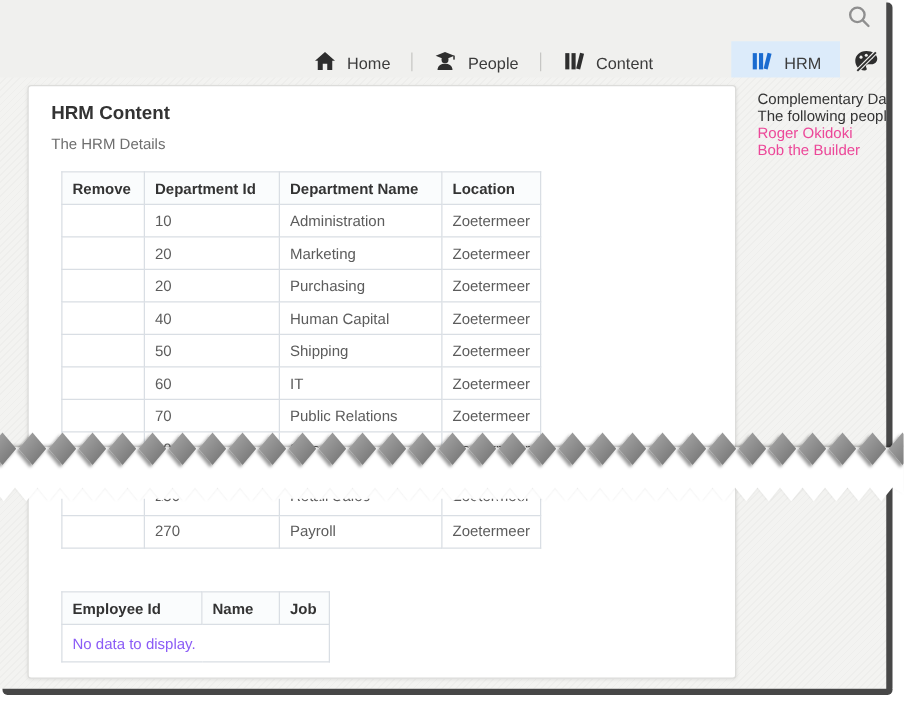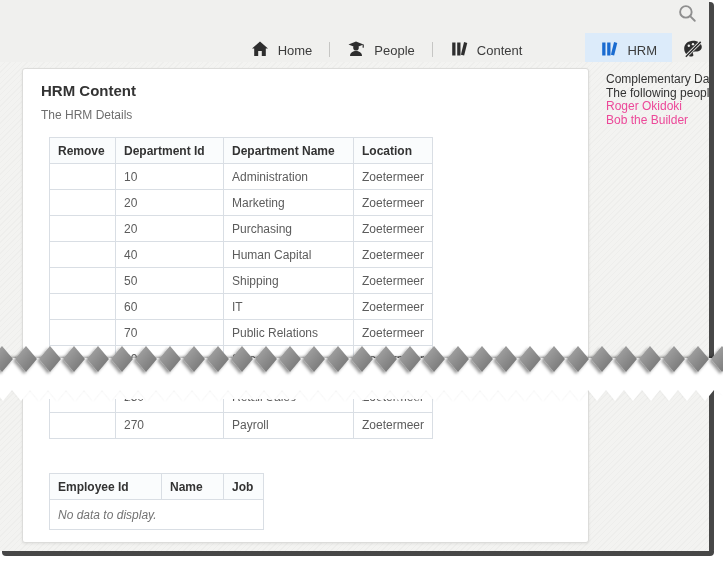--- a/index.html
+++ b/index.html
@@ -44,21 +44,21 @@
   table { border-collapse:collapse; table-layout:fixed; }
   .dtable-top { margin:15px 0 0 26px; }
   th, td { border:1px solid #d9dee4; font-size:12px; overflow:hidden; white-space:nowrap; }
   th { background:#fafcfd; font-weight:bold; text-align:left; color:#333; height:26px; padding:0 8px; box-sizing:border-box; }
   td { color:#5c5c5c; height:26px; padding:0 8px; box-sizing:border-box; vertical-align:middle; }
   .dept-bottom { position:absolute; left:26px; top:330px; }
   .clip-cell { height:13px; position:relative; overflow:hidden; padding:0; }
   .clip-cell span { position:absolute; top:-9px; left:8px; font-size:12px; color:#5c5c5c; white-space:nowrap; }
   tr.partial td { border-top:none; }
   .emp { position:absolute; left:26px; top:404px; }
-  td.empty { height:30px; color:#737373;font-style:italic; }
+  td.empty { height:30px; color:#8b5cf6; }
   
   .sidebar {
     position:absolute; left:606px; top:73px; width:104px; z-index:2;
     font-size:12px; line-height:13.5px; color:#333;
     white-space:nowrap; overflow:hidden;
   }
   .sidebar a { display:block; color:#ec4899; text-decoration:none; cursor:pointer; }
   
   .tear { position:absolute; left:0; top:345px; width:723px; height:66px; z-index:10; pointer-events:none; }
 </style>

